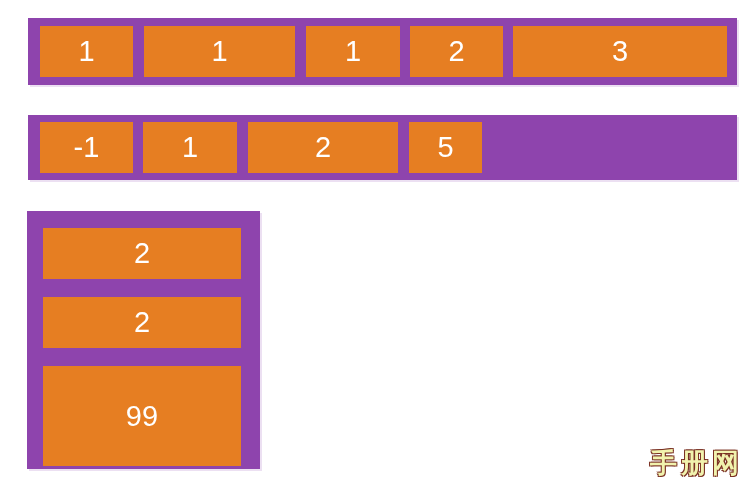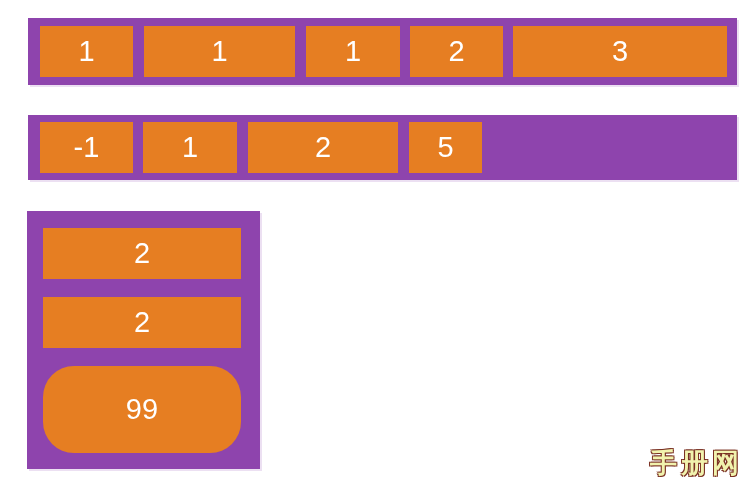--- a/index.html
+++ b/index.html
@@ -44,21 +44,21 @@
   .row2 .item { top: 7px; height: 51px; }
   .r2i1 { left: 12px;  width: 93px;  }
   .r2i2 { left: 115px; width: 94px;  }
   .r2i3 { left: 220px; width: 150px; }
   .r2i4 { left: 381px; width: 73px;  }
   
   .col3 { left: 27px; top: 211px; width: 233px; height: 258px; }
   .col3 .item { left: 16px; width: 198px; }
   .c3i1 { top: 17px;  height: 51px; }
   .c3i2 { top: 86px;  height: 51px; }
-  .c3i3 { top: 155px; height: 87px; border-radius: 31px; }
+  .c3i3 { top: 155px; height: 100px; }
   
   .watermark {
     position: absolute;
     right: 4px;
     bottom: 3px;
     text-align: right;
     font-family: "Liberation Serif", serif;
     font-weight: bold;
     color: #f1f3ae;
     text-shadow: -1px -1px 0 #7a3022, 1px -1px 0 #7a3022,

